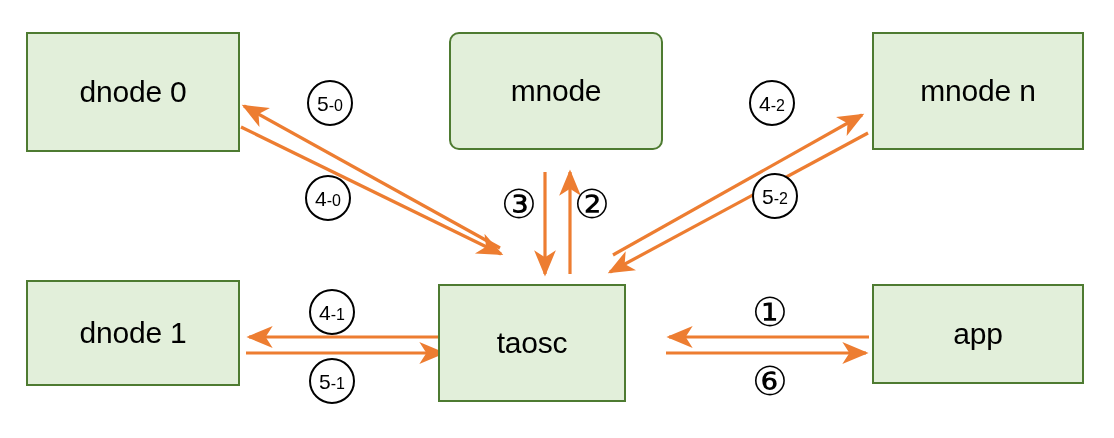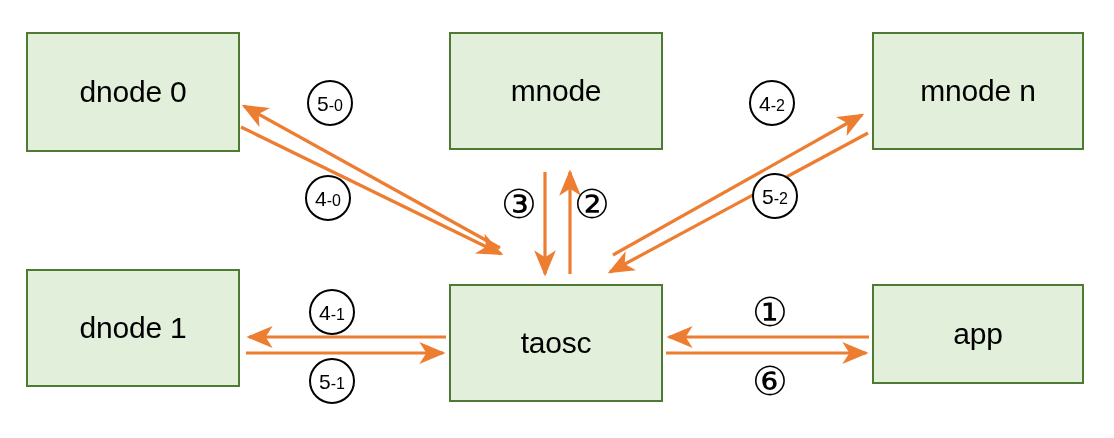--- a/index.html
+++ b/index.html
@@ -113,33 +113,33 @@
       <line x1="869" y1="337" x2="669" y2="337" marker-end="url(#ah)"></line>
 
       <line x1="666" y1="353" x2="866" y2="353" marker-end="url(#ah)"></line>
     </g>
   </svg>
 
   <div class="node-box" style="left:26px; top:32px; width:214px; height:120px;">
     <span class="node-label">dnode 0</span>
   </div>
 
-  <div class="node-box" style="left:449px; top:32px; width:214px; height:118px;">
+  <div class="node-box" style="left:449px; top:32px; width:214px; height:118px;border-radius:10px;">
     <span class="node-label">mnode</span>
   </div>
 
   <div class="node-box" style="left:872px; top:32px; width:212px; height:118px;">
     <span class="node-label">mnode n</span>
   </div>
 
-  <div class="node-box" style="left:26px; top:269px; width:214px; height:118px;">
+  <div class="node-box" style="left:26px; top:280px; width:214px; height:106px;">
     <span class="node-label">dnode 1</span>
   </div>
 
-  <div class="node-box" style="left:449px; top:284px; width:214px; height:118px;">
+  <div class="node-box" style="left:438px; top:284px; width:188px; height:118px;">
     <span class="node-label">taosc</span>
   </div>
 
   <div class="node-box" style="left:872px; top:284px; width:212px; height:100px;">
     <span class="node-label">app</span>
   </div>
 
   <div class="edge-badge" style="left:330px; top:103px;">
     <span class="bmain">5</span>
       <span class="bsub">-0</span>

